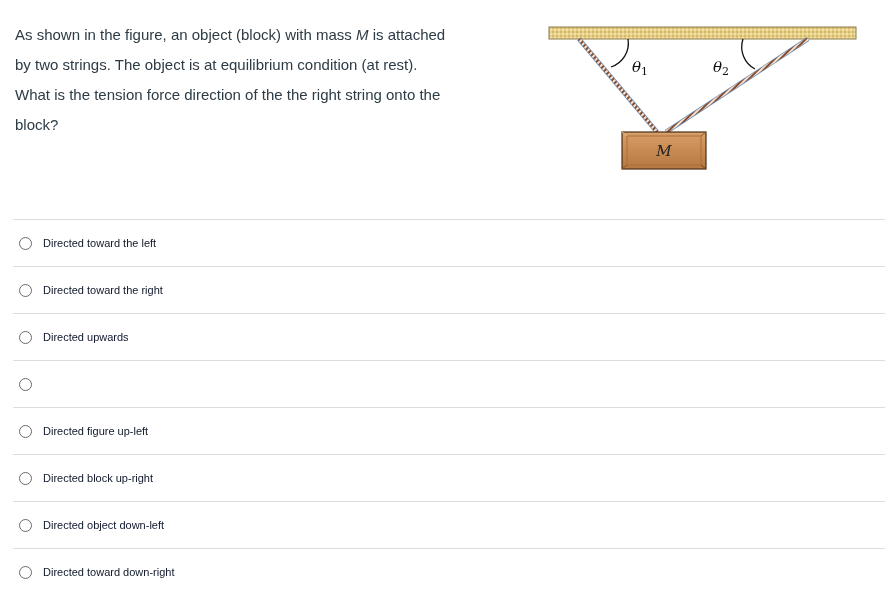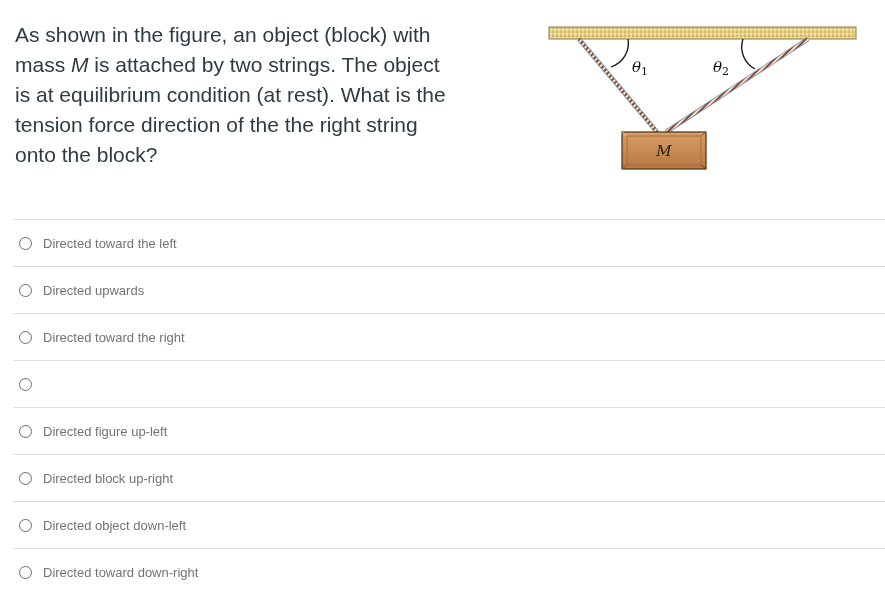--- a/index.html
+++ b/index.html
@@ -13,21 +13,21 @@
     body {
       position: relative;
       font-family: "Liberation Sans", "DejaVu Sans", sans-serif;
       color: #2d3b45;
     }
     .question {
       position: absolute;
       left: 15px;
       top: 20px;
       width: 440px;
-      font-size: 21px;
+      font-size: 15px;
       line-height: 30px;
       color: #2d3b45;
     }
     .question em {
       font-style: italic;
     }
     .figure {
       position: absolute;
       left: 540px;
       top: 15px;
@@ -57,22 +57,22 @@
       height: 13px;
       border: 1.3px solid #6b6b6b;
       border-radius: 50%;
       margin-left: 6px;
       margin-right: 11px;
       box-sizing: border-box;
       flex: none;
       background: #fff;
     }
     .answer-label {
-      font-size: 13px;
-      color: #737373;
+      font-size: 11px;
+      color: #0f172a;
       white-space: nowrap;
     }
   </style>
 </head>
 <body>
 
 <div class="question">
   <span>As shown in the figure, an object (block) with mass </span><em>M</em><span> is attached by two strings. The object is at equilibrium condition (at rest). What is the tension force direction of the the right string onto the block?</span>
 </div>
 
@@ -125,25 +125,25 @@
   </svg>
 </div>
 
 <ul class="answers">
   <li class="answer">
     <span class="radio"></span>
     <span class="answer-label">Directed toward the left</span>
   </li>
   <li class="answer">
     <span class="radio"></span>
-    <span class="answer-label">Directed upwards</span>
+    <span class="answer-label">Directed toward the right</span>
   </li>
   <li class="answer">
     <span class="radio"></span>
-    <span class="answer-label">Directed toward the right</span>
+    <span class="answer-label">Directed upwards</span>
   </li>
   <li class="answer">
     <span class="radio"></span>
   </li>
   <li class="answer">
     <span class="radio"></span>
     <span class="answer-label">Directed figure up-left</span>
   </li>
   <li class="answer">
     <span class="radio"></span>

